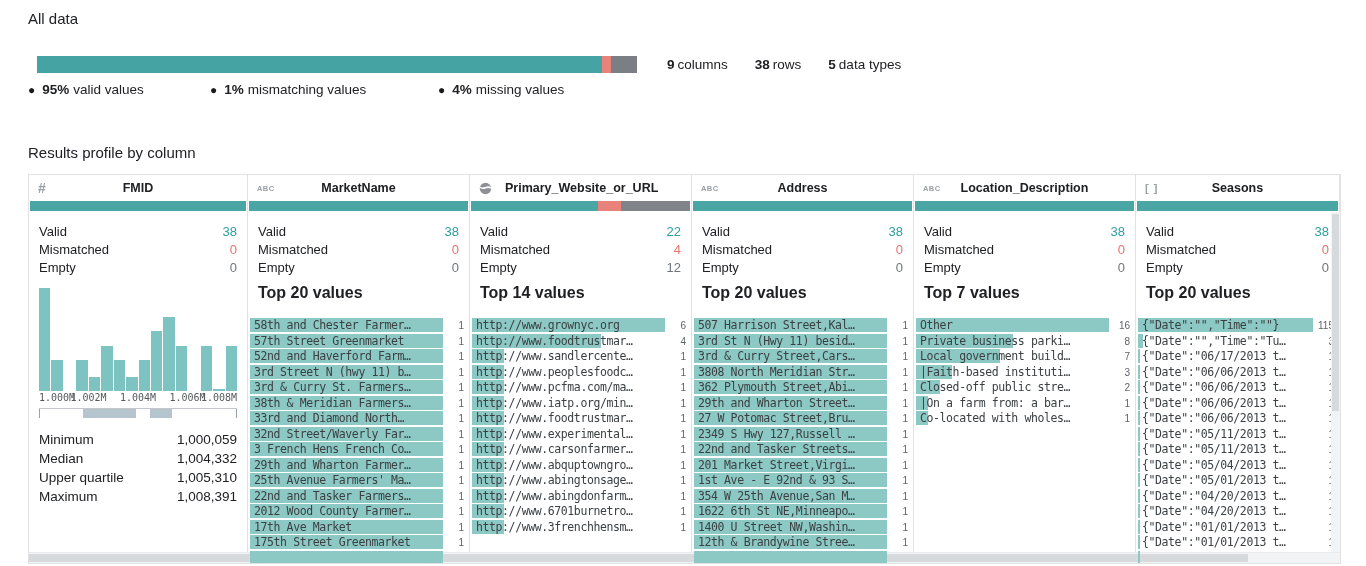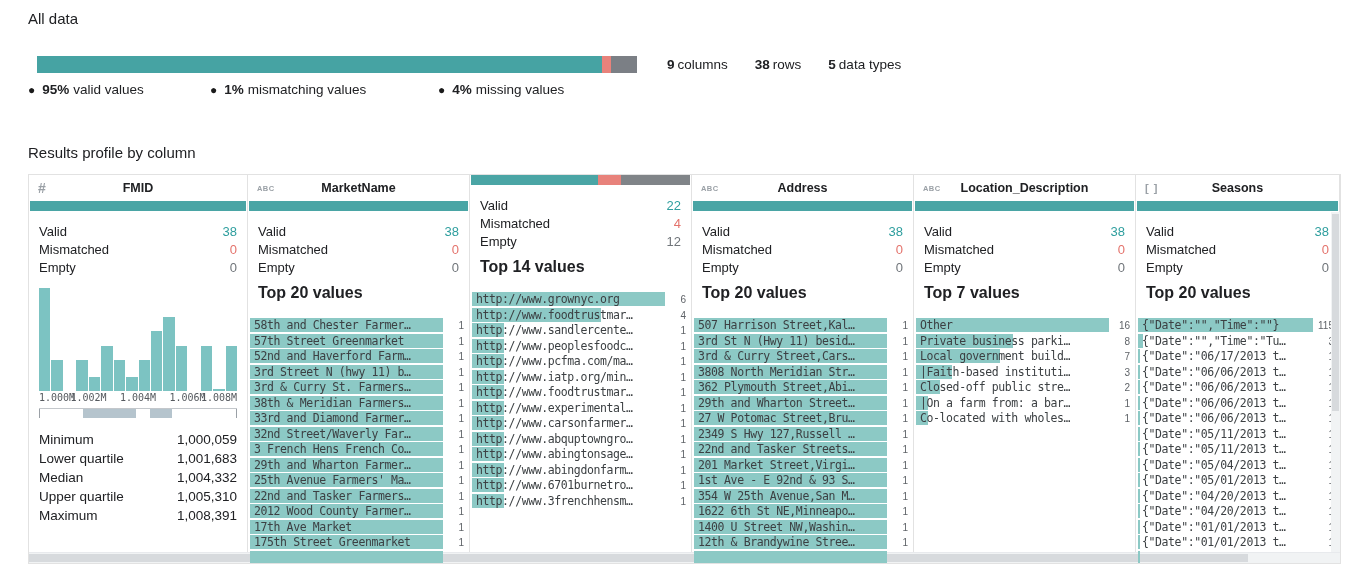--- a/index.html
+++ b/index.html
@@ -157,24 +157,20 @@
             <div class="tick" style="right: 0px;"></div>
             <div class="bseg" style="left: 22%; width: 27%;"></div>
             <div class="bseg" style="left: 56%; width: 11%;"></div>
           </div>
           <div class="quart">
             <div class="qrow">
               <span>Minimum</span>
               <span>1,000,059</span>
             </div>
             <div class="qrow">
-              <span>Lower quartile</span>
-              <span>1,001,683</span>
-            </div>
-            <div class="qrow">
               <span>Median</span>
               <span>1,004,332</span>
             </div>
             <div class="qrow">
               <span>Upper quartile</span>
               <span>1,005,310</span>
             </div>
             <div class="qrow">
               <span>Maximum</span>
               <span>1,008,391</span>
@@ -244,21 +240,21 @@
               <div class="vbarwrap">
                 <div class="vbar" style="width: 100%; background: rgb(140, 201, 197);"></div>
               </div>
               <div class="vtext">38th &amp; Meridian Farmers…</div>
               <div class="vcount">1</div>
             </div>
             <div class="vrow">
               <div class="vbarwrap">
                 <div class="vbar" style="width: 100%; background: rgb(140, 201, 197);"></div>
               </div>
-              <div class="vtext">33rd and Diamond Farmer…</div>
+              <div class="vtext">33rd and Diamond North…</div>
               <div class="vcount">1</div>
             </div>
             <div class="vrow">
               <div class="vbarwrap">
                 <div class="vbar" style="width: 100%; background: rgb(140, 201, 197);"></div>
               </div>
               <div class="vtext">32nd Street/Waverly Far…</div>
               <div class="vcount">1</div>
             </div>
             <div class="vrow">
@@ -312,20 +308,29 @@
             </div>
             <div class="vrow">
               <div class="vbarwrap">
                 <div class="vbar" style="width: 100%; background: rgb(140, 201, 197);"></div>
               </div>
             </div>
           </div>
         </div>
       </div>
       <div class="pcol" style="width: 222px;">
+        <div class="col-head">
+          <span class="type-icon">
+            <svg width="13" height="13" viewBox="0 0 16 16">
+              <circle cx="8" cy="8" r="7" fill="#8d9196"></circle>
+              <path d="M1.5 6.5 C5.5 10.5, 10 3.5, 14.8 7.5" stroke="#fff" stroke-width="2" fill="none"></path>
+            </svg>
+          </span>
+          <span class="col-title">Primary_Website_or_URL</span>
+        </div>
         <div class="qbar-col">
           <div class="qseg" style="width: 57.9%; background: rgb(74, 165, 165);"></div>
           <div class="qseg" style="width: 10.5%; background: rgb(232, 130, 123);"></div>
           <div class="qseg" style="width: 31.6%; background: rgb(128, 132, 136);"></div>
         </div>
         <div class="col-body">
           <div class="srow">
             <span>Valid</span>
             <span class="v-valid">22</span>
           </div>

